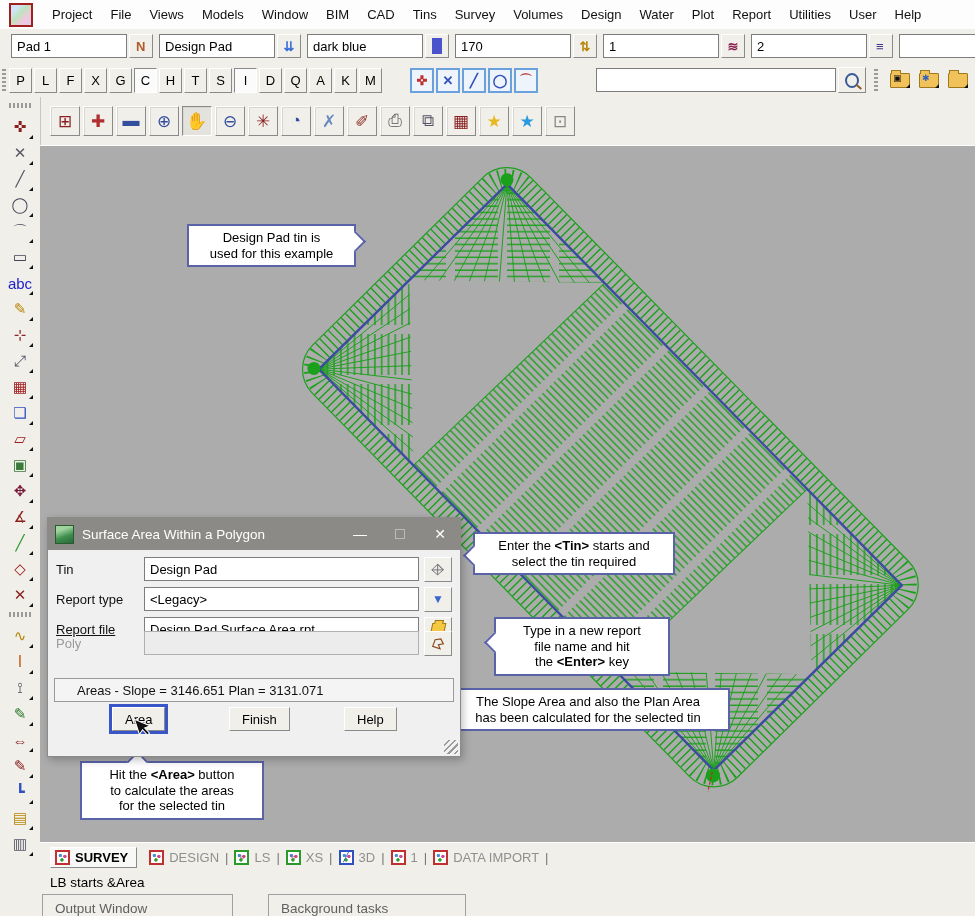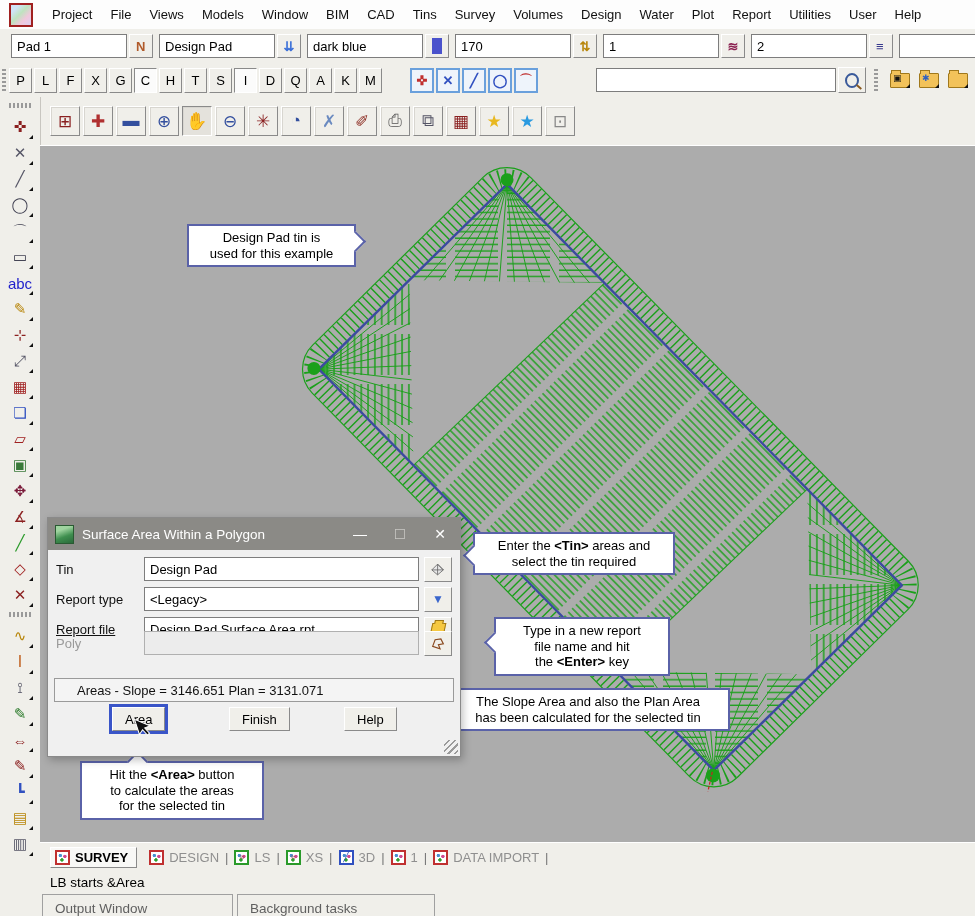--- a/index.html
+++ b/index.html
@@ -110,21 +110,21 @@
   .tabsep{color:#777;margin:0 2px;}
   .tab-icon{width:15px;height:15px;border:2px solid #c03030;box-sizing:border-box;flex:none;
        background:radial-gradient(circle at 30% 32%,#4a90d0 0 1.4px,transparent 2px),
                   radial-gradient(circle at 72% 40%,#d04a90 0 1.4px,transparent 2px),
                   radial-gradient(circle at 45% 72%,#30a030 0 1.4px,transparent 2px),#fff;
        display:flex;align-items:center;justify-content:center;font-size:9px;line-height:9px;}
   .tab-icon.section{border-color:#2a9a2a;color:#a04858;}
   .tab-icon.persp{border-color:#3050c0;color:#3050c0;}
   #statusbar{left:40px;top:870px;width:935px;height:24px;background:#f0efea;display:flex;
              align-items:center;padding-left:10px;font-size:13.5px;color:#000;}
-  #panelsbar{left:40px;top:894px;width:935px;height:22px;background:#f0efea;display:flex;gap:4px;}
+  #panelsbar{left:40px;top:894px;width:935px;height:22px;background:#f0efea;display:flex;gap:35px;}
   .panel-btn{height:26px;border:1px solid #a0a0a0;background:#f0efea;color:#5f5f5f;
              display:flex;align-items:center;padding:0 12px;font-size:13.5px;}
   #panel-output{width:165px;margin-left:2px;}
   #panel-bg{width:172px;}
 </style>
 </head>
 <body>
 
 <div id="menubar" class="abs">
   <div id="appicon"></div>
@@ -452,21 +452,21 @@
 </div>
 
 <div class="callout abs" style="left:187px;top:224px;width:155px;">
   <span class="pointer right" style="top:8px;"></span>
   <div>Design Pad tin is</div>
   <div>used for this example</div>
 </div>
 
 <div class="callout abs" style="left:473px;top:532px;width:188px;">
   <span class="pointer left" style="top:14px;"></span>
-  <div><span>Enter the </span><b>&lt;Tin&gt;</b><span> areas and</span></div>
+  <div><span>Enter the </span><b>&lt;Tin&gt;</b><span> starts and</span></div>
   <div>select the tin required</div>
 </div>
 
 <div class="callout abs" style="left:494px;top:617px;width:162px;">
   <span class="pointer left" style="top:16px;"></span>
   <div>Type in a new report</div>
   <div>file name and hit</div>
   <div><span>the </span><b>&lt;Enter&gt;</b><span> key</span></div>
 </div>
 

